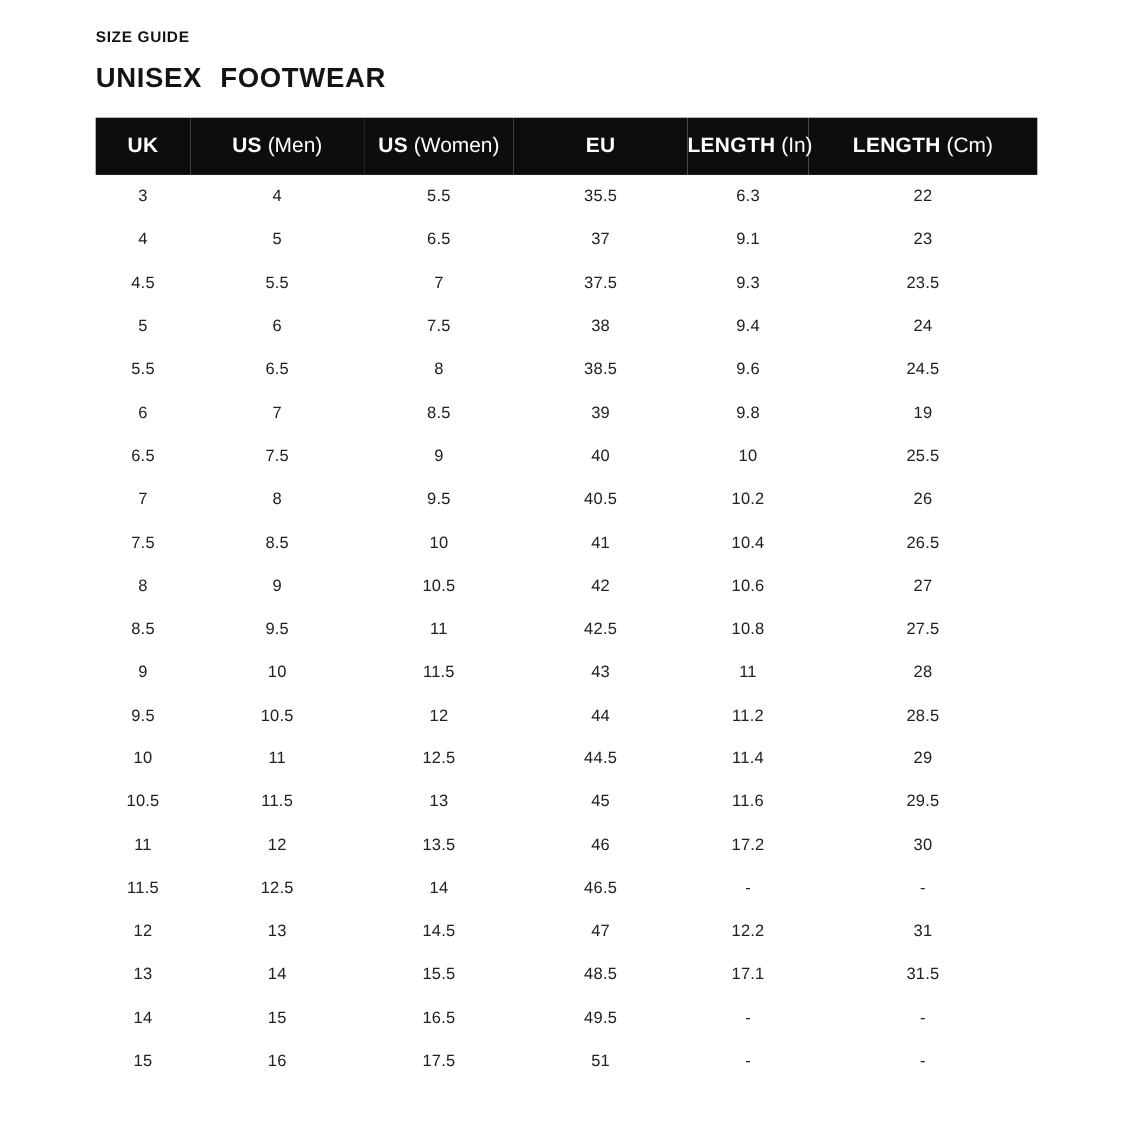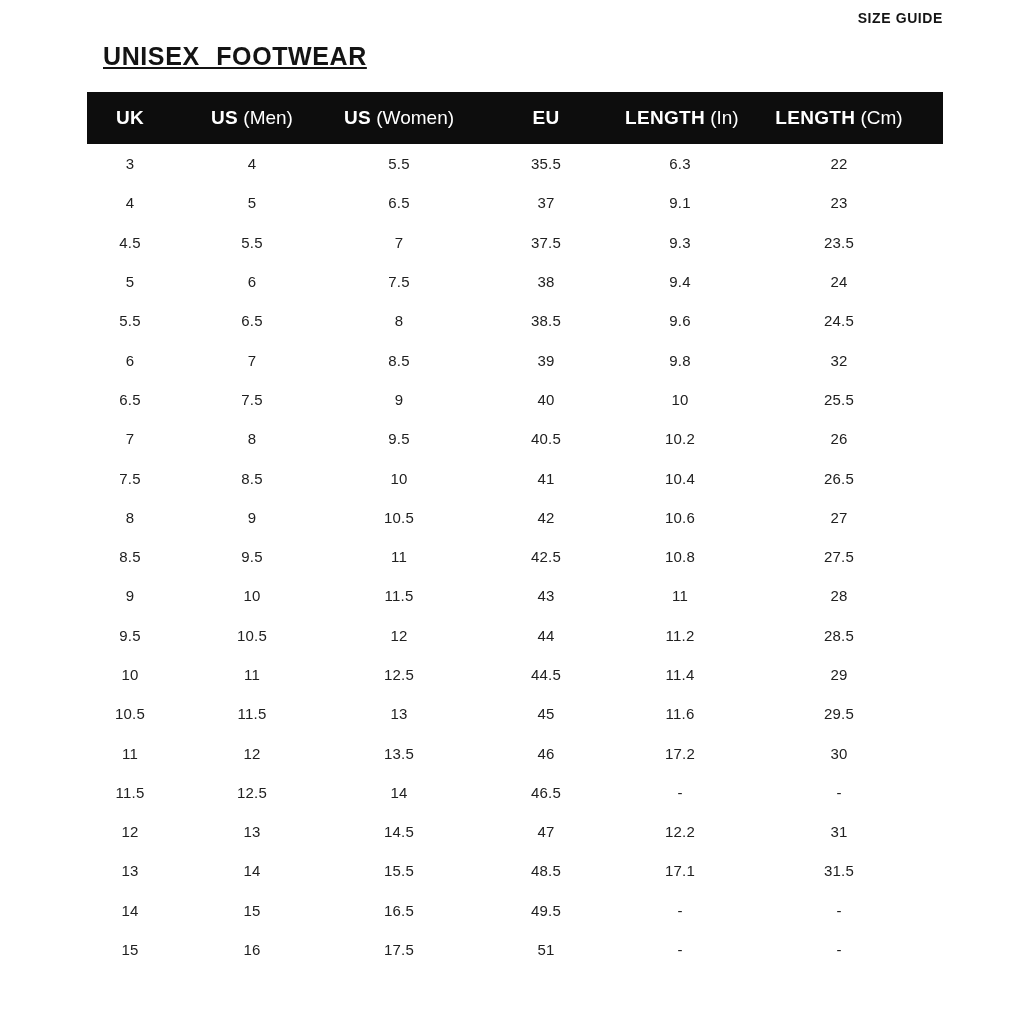--- a/index.html
+++ b/index.html
@@ -14,36 +14,34 @@
     font-family: "Liberation Sans", "DejaVu Sans", sans-serif;
     color: var(--body-text, #212121);
   }
   .page {
     position: absolute;
     left: 87px;
     top: 0;
     width: 856px;
   }
   .eyebrow {
-    margin-top: 10px;
+    margin-top: 25px;
     font-size: 14px;
     font-weight: 700;
     letter-spacing: 0.6px;
     color: #141414;
-    text-align: right;
   }
   .title {
-    margin: 18px 0 0 16px;
+    margin: 18px 0 0 0;
     font-size: 25px;
     line-height: 1.0;
     font-weight: 800;
     letter-spacing: 0.6px;
     word-spacing: 9px;
     color: #141414;
-    text-decoration: underline;
   }
   table.size-table {
     margin-top: 23px;
     width: 856px;
     border-collapse: collapse;
     table-layout: fixed;
   }
   thead tr {
     background: var(--header-bg, #0d0d0d);
     height: 52px;
@@ -136,21 +134,21 @@
           <td>38.5</td>
           <td>9.6</td>
           <td>24.5</td>
         </tr>
         <tr>
           <td>6</td>
           <td>7</td>
           <td>8.5</td>
           <td>39</td>
           <td>9.8</td>
-          <td>32</td>
+          <td>19</td>
         </tr>
         <tr>
           <td>6.5</td>
           <td>7.5</td>
           <td>9</td>
           <td>40</td>
           <td>10</td>
           <td>25.5</td>
         </tr>
         <tr>

